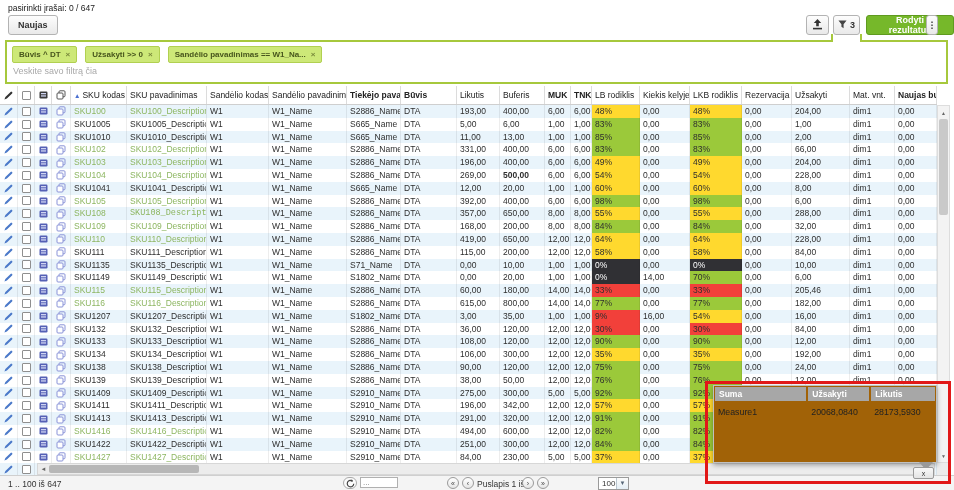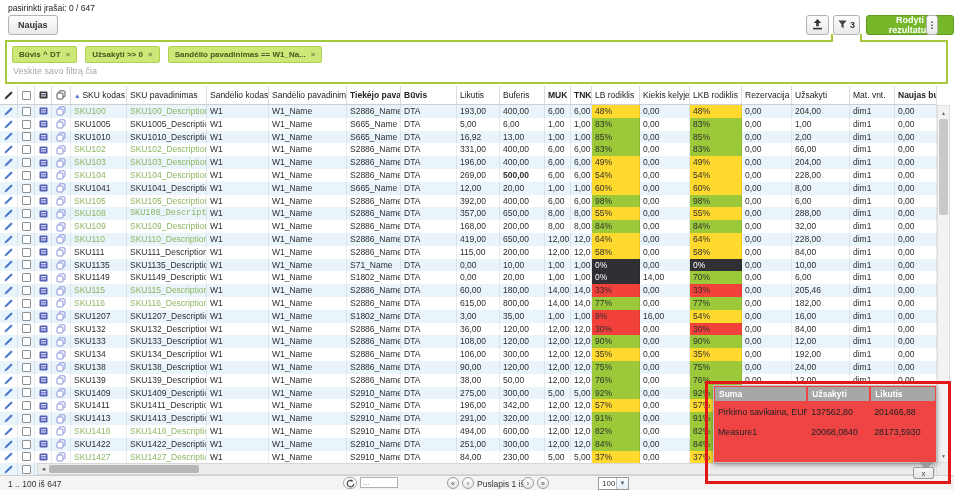--- a/index.html
+++ b/index.html
@@ -67,21 +67,21 @@
   .pg-btn{position:absolute;top:1px;width:12px;height:12px;border:1px solid #9a9a9a;border-radius:50%;
           background:linear-gradient(#fff,#e6e6e6);font-size:7px;color:#444;display:flex;align-items:center;
           justify-content:center;cursor:pointer;box-sizing:border-box;}
   .pg-info{position:absolute;left:477px;top:3px;}
   .psel{position:absolute;left:598px;top:0.5px;width:31px;height:13px;border:1px solid #9a9a9a;background:#fff;
         box-sizing:border-box;display:flex;cursor:pointer;}
   .psel-val{flex:1;font-size:8px;padding:1px 0 0 3px;}
   .psel-arrow{width:11px;background:linear-gradient(#fbfbfb,#e4eef5);border-left:1px solid #b9c6d0;
               font-size:6px;color:#567;display:flex;align-items:center;justify-content:center;}
   
-  .popup{position:absolute;left:713px;top:385px;width:224px;height:78px;background:#ef4444;
+  .popup{position:absolute;left:713px;top:385px;width:224px;height:78px;background:#a16207;
          border:1px solid #c0c0c0;box-shadow:0 2px 5px rgba(0,0,0,0.35);z-index:40;box-sizing:border-box;}
   .pop-head{display:flex;gap:2px;padding:1px;}
   .ph-cell{background:#a7a7a7;color:#fff;font-size:8.5px;font-weight:700;height:14px;line-height:14px;
            padding-left:4px;box-sizing:border-box;overflow:hidden;}
   .pop-row{display:flex;height:20px;align-items:center;font-size:8.8px;color:#222;}
   .pr-cell{padding-left:4px;box-sizing:border-box;overflow:hidden;white-space:nowrap;}
   .pop-tail{position:absolute;left:919px;top:462px;width:0;height:0;border-left:7px solid transparent;
             border-right:7px solid transparent;border-top:8px solid #9a9a9a;z-index:41;}
   .pop-close{position:absolute;left:913px;top:467px;width:21px;height:12px;border:1px solid #999;border-radius:2px;
              background:linear-gradient(#f8f8f8,#e4e4e4);font-size:7px;color:#333;display:flex;align-items:center;
@@ -276,21 +276,21 @@
               <rect x="3" y="0.8" width="6" height="6" rx="1" fill="none" stroke="#8a93d8" stroke-width="1"></rect>
               <rect x="1" y="3" width="6" height="6" rx="1" fill="#fff" stroke="#8a93d8" stroke-width="1"></rect>
             </svg>
           </div>
           <div class="cell" style="width: 56px;">SKU1010</div>
           <div class="cell" style="width: 80px;">SKU1010_Description</div>
           <div class="cell" style="width: 62px;">W1</div>
           <div class="cell" style="width: 78px;">W1_Name</div>
           <div class="cell" style="width: 54px;">S665_Name</div>
           <div class="cell" style="width: 56px;">DTA</div>
-          <div class="cell" style="width: 43px;">16,92</div>
+          <div class="cell" style="width: 43px;">11,00</div>
           <div class="cell" style="width: 45px;">13,00</div>
           <div class="cell" style="width: 26px;">1,00</div>
           <div class="cell" style="width: 21px;">1,00</div>
           <div class="cell chipcell" style="width: 48px; background: rgb(155, 201, 58);">85%</div>
           <div class="cell" style="width: 50px;">0,00</div>
           <div class="cell chipcell" style="width: 52px; background: rgb(155, 201, 58);">85%</div>
           <div class="cell" style="width: 50px;">0,00</div>
           <div class="cell" style="width: 58px;">2,00</div>
           <div class="cell" style="width: 45px;">dim1</div>
           <div class="cell" style="width: 42px;">0,00</div>
@@ -1370,25 +1370,20 @@
   </div>
 
   <div class="popup">
     <div class="pop-head" id="pop-head">
         <div class="ph-cell" style="width: 93px;">Suma</div>
         <div class="ph-cell" style="width: 62px;">Užsakyti</div>
         <div class="ph-cell" style="width: 65px;">Likutis</div>
       </div>
     <div id="pop-body">
         <div class="pop-row">
-          <div class="pr-cell" style="width: 95px;">Pirkimo savikaina, EUR</div>
-          <div class="pr-cell" style="width: 64px;">137562,80</div>
-          <div class="pr-cell" style="width: 67px;">201466,88</div>
-        </div>
-        <div class="pop-row">
           <div class="pr-cell" style="width: 95px;">Measure1</div>
           <div class="pr-cell" style="width: 64px;">20068,0840</div>
           <div class="pr-cell" style="width: 67px;">28173,5930</div>
         </div>
       </div>
   </div>
   <div class="pop-tail"></div>
   <button class="pop-close">x</button>
 
   <div class="annotation"></div>

